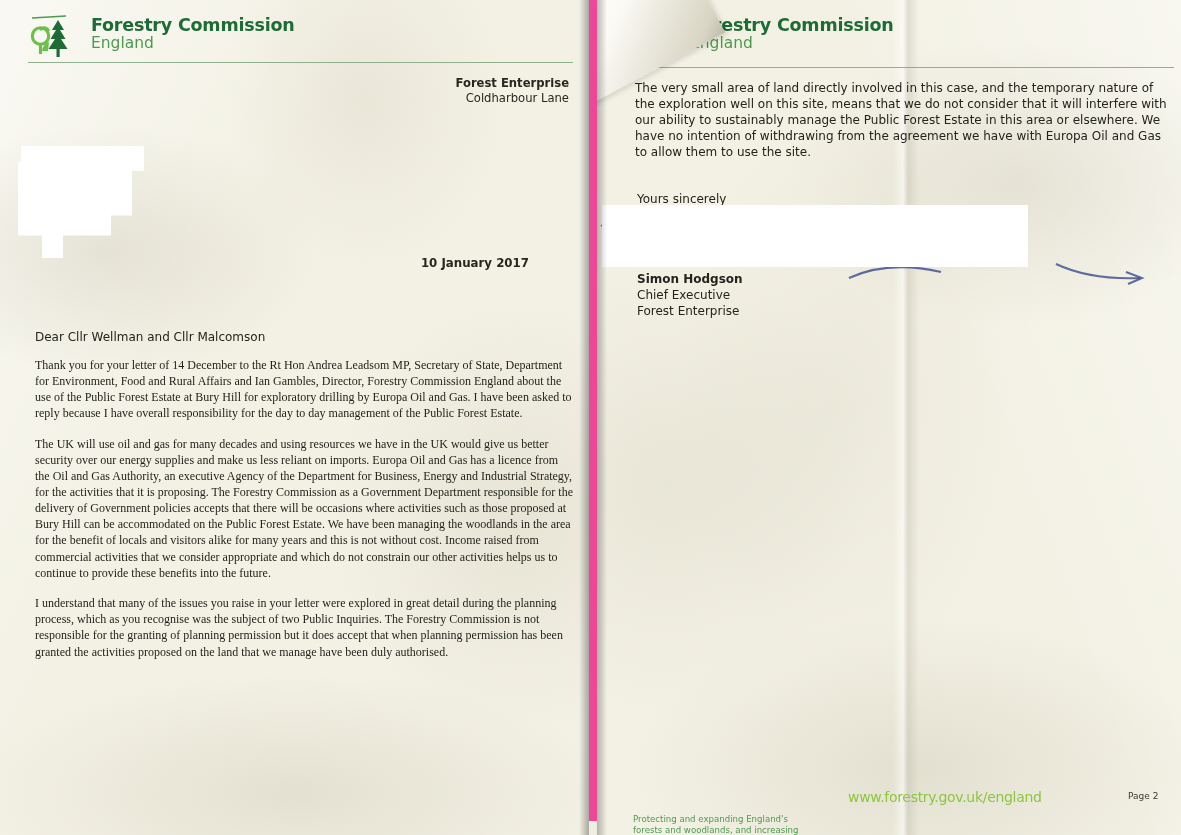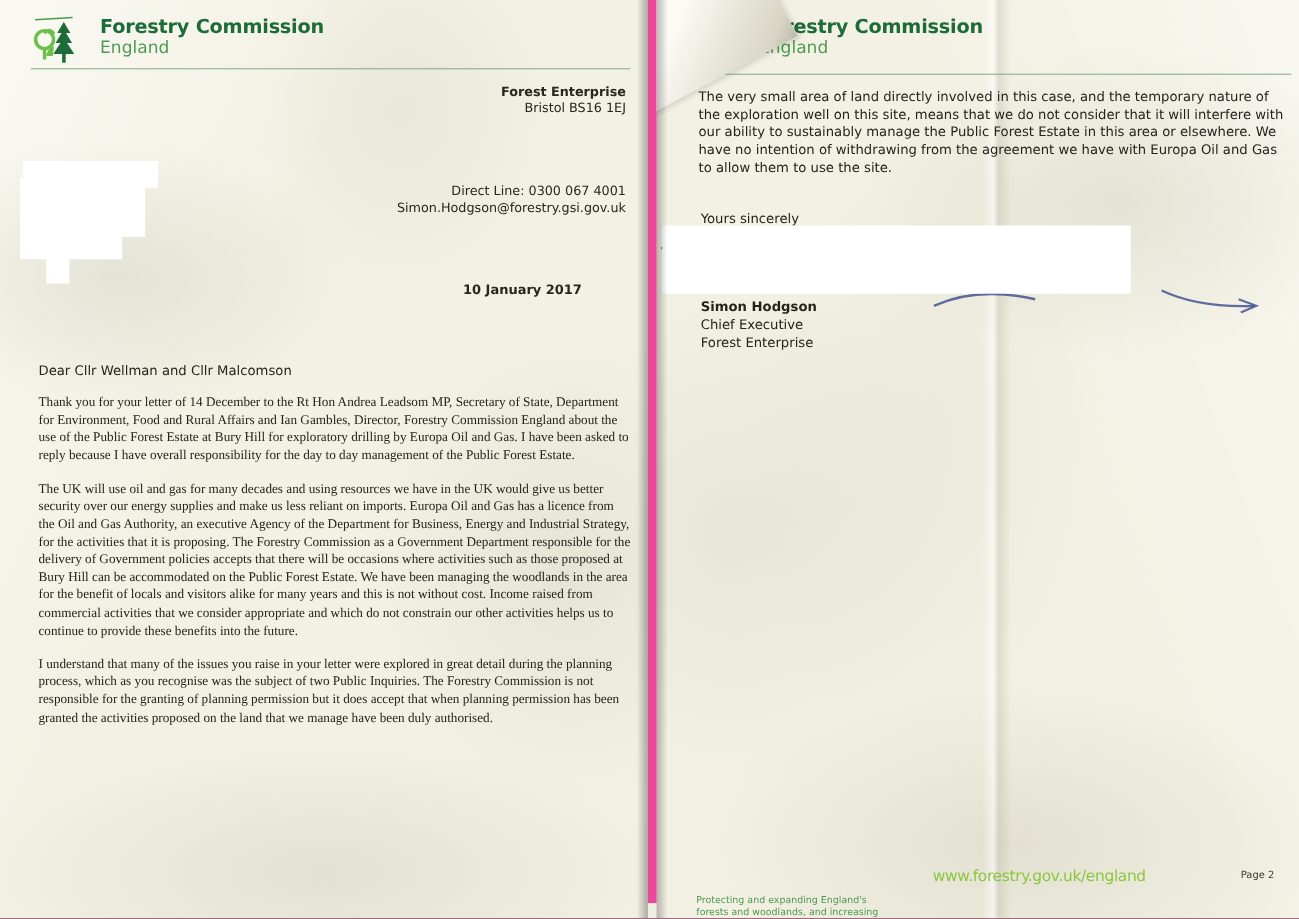--- a/index.html
+++ b/index.html
@@ -221,27 +221,23 @@
       </svg>
       <div class="logo-words">
         <div class="logo-title">Forestry Commission</div>
         <div class="logo-sub">England</div>
       </div>
     </div>
     <div class="head-rule" style="left:28px; top:62px; width:545px;"></div>
 
     <div class="addr" style="right:20px; top:76px; width:320px;">
       <div class="b">Forest Enterprise</div>
-      <div>Bristol BS16 1EJ</div>
-    </div>
-
-    <div class="contact" style="right:20px; top:166px; width:360px;">
-      <div>Direct Line: 0300 067 4001</div>
-      <div>Simon.Hodgson@forestry.gsi.gov.uk</div>
-    </div>
+      <div>Coldharbour Lane</div>
+    </div>
+
 
     <div class="redact-poly" style="left:18px; top:146px; width:150px; height:112px;"></div>
 
     <div class="date" style="right:60px; top:256px;font-weight:bold;">10 January 2017</div>
 
     <div class="salutation" style="left:35px; top:330px;">Dear Cllr Wellman and Cllr Malcomson</div>
 
     <div class="body" style="left:35px; top:357px; width:540px;font-family:Liberation Serif, serif;">
       <p>Thank you for your letter of 14 December to the Rt Hon Andrea Leadsom MP, Secretary of State, Department for Environment, Food and Rural Affairs and Ian Gambles, Director, Forestry Commission England about the use of the Public Forest Estate at Bury Hill for exploratory drilling by Europa Oil and Gas.  I have been asked to reply because I have overall responsibility for the day to day management of the Public Forest Estate.</p>
       <p>The UK will use oil and gas for many decades and using resources we have in the UK would give us better security over our energy supplies and make us less reliant on imports.  Europa Oil and Gas has a licence from the Oil and Gas Authority, an executive Agency of the Department for Business, Energy and Industrial Strategy, for the activities that it is proposing.  The Forestry Commission as a Government Department responsible for the delivery of Government policies accepts that there will be occasions where activities such as those proposed at Bury Hill can be accommodated on the Public Forest Estate.  We have been managing the woodlands in the area for the benefit of locals and visitors alike for many years and this is not without cost.  Income raised from commercial activities that we consider appropriate and which do not constrain our other activities helps us to continue to provide these benefits into the future.</p>

